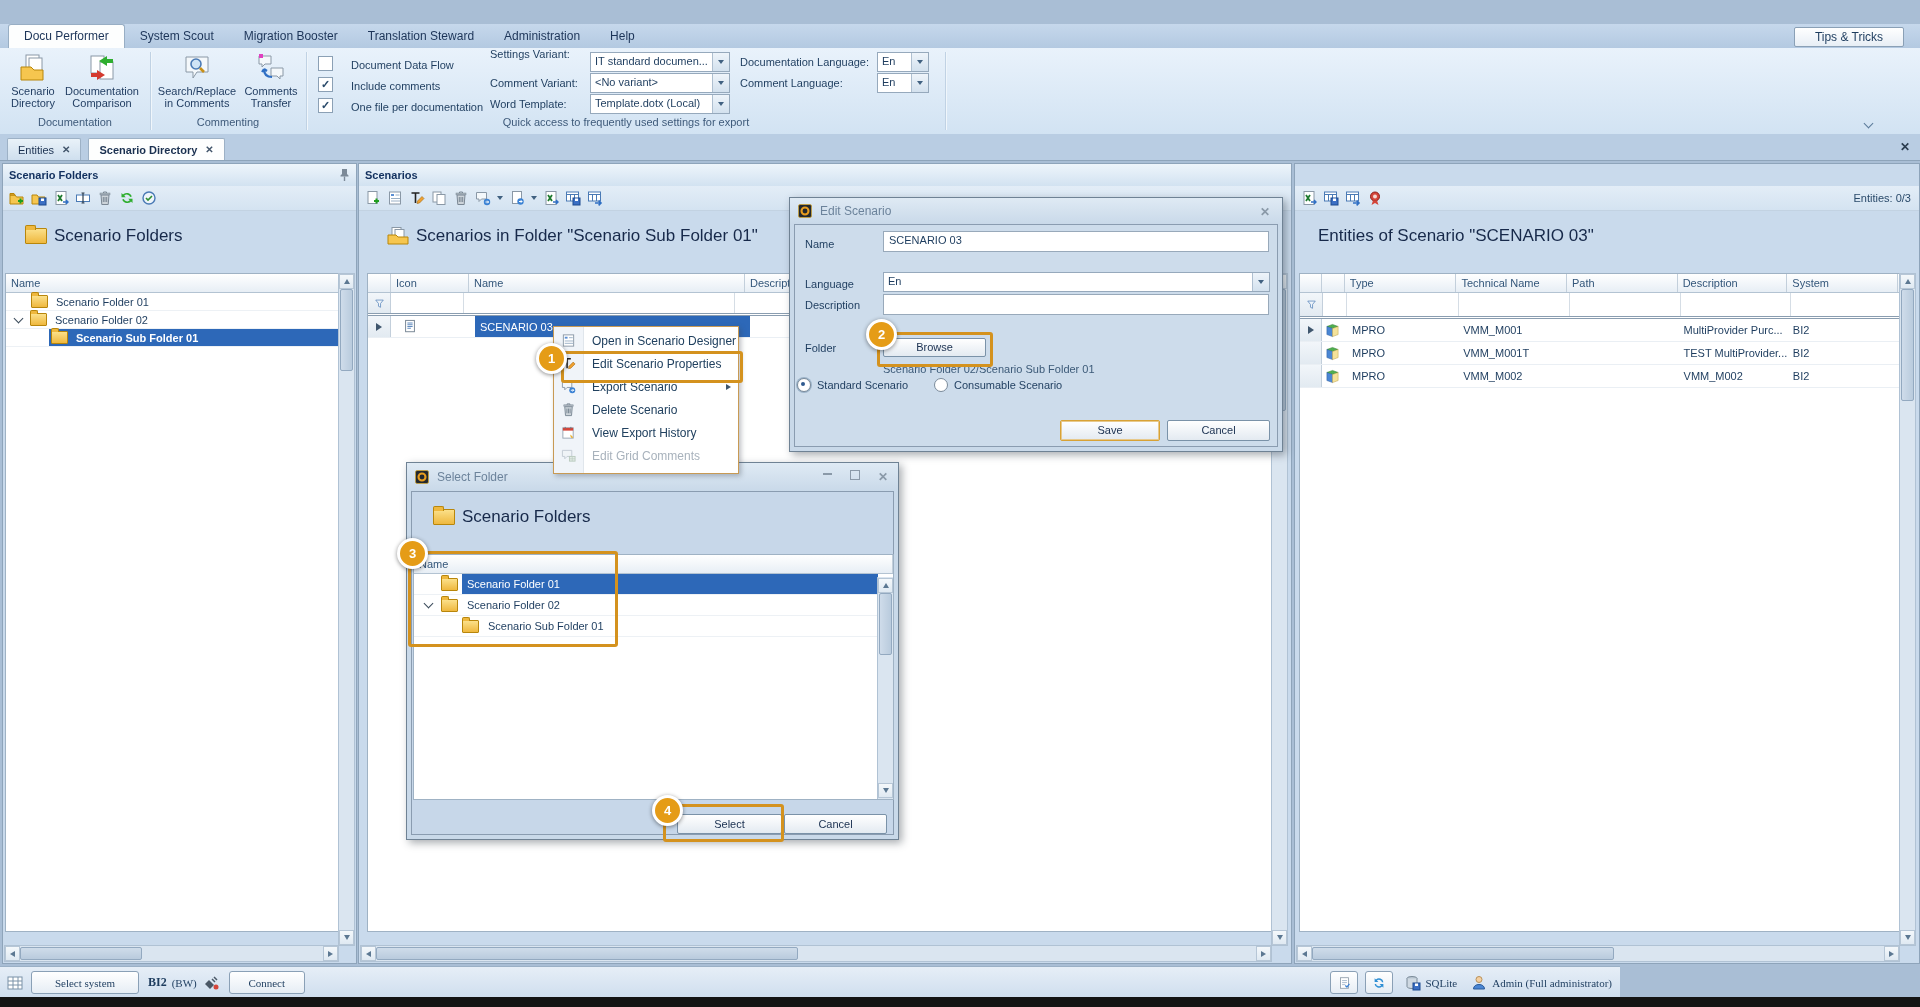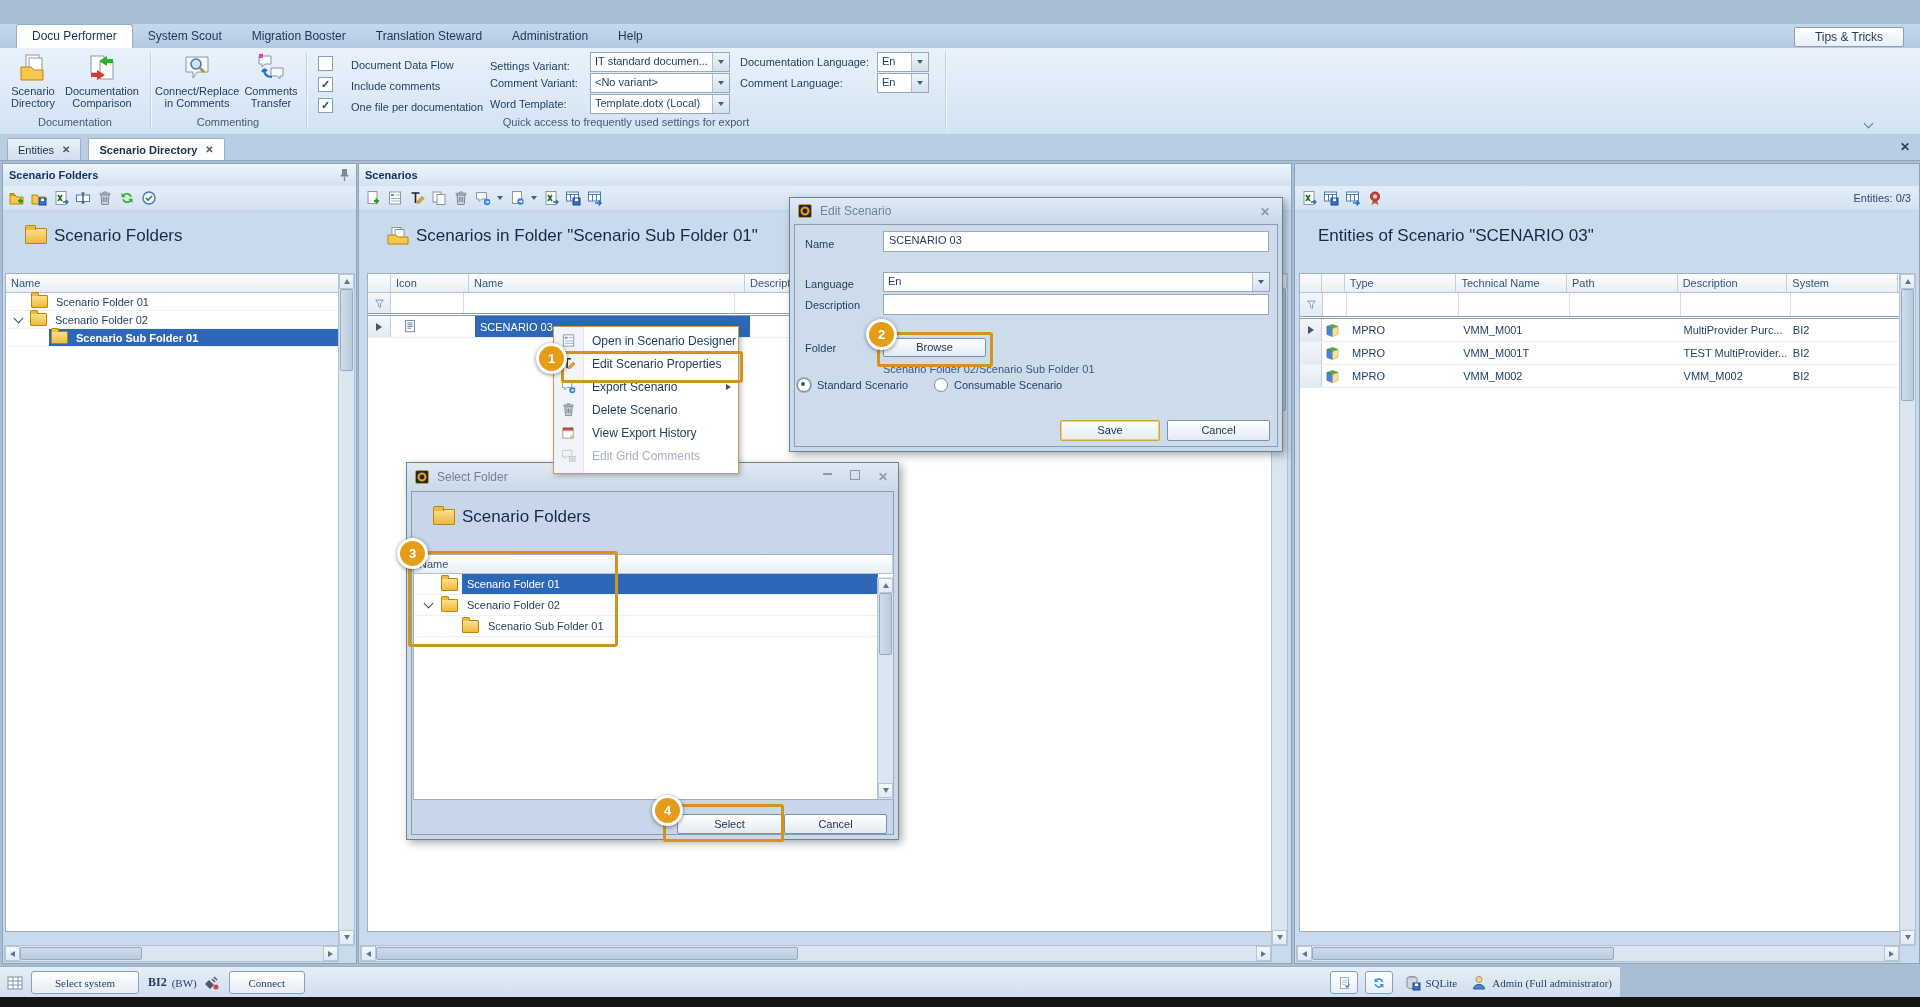--- a/index.html
+++ b/index.html
@@ -15,21 +15,21 @@
   .titlebar .ttl{margin-left:8px;}
   .winctl{position:absolute;right:8px;top:4px;display:flex;gap:14px;align-items:center;}
   .wc{width:12px;height:12px;display:flex;align-items:center;justify-content:center;}
   .w-min{width:9px;height:2px;background:#b9c2cb;}
   .w-max{width:8px;height:7px;border:1.5px solid #b9c2cb;}
   
   .menubar{position:absolute;left:0;top:24px;width:1920px;height:24px;
     background:linear-gradient(#c6d8ec,#b3c9e1);display:flex;align-items:flex-end;font-size:12px;}
   .mtab{padding:4px 15px 5px 15px;color:#1c3458;cursor:default;}
   .mtab.active{background:#fdfefe;border:1px solid #98aec4;border-bottom:none;
-    border-radius:3px 3px 0 0;margin-left:16px;}
+    border-radius:3px 3px 0 0;margin-left:8px;}
   .tipsbtn{position:absolute;right:16px;top:3px;width:108px;height:18px;line-height:18px;text-align:center;
     background:linear-gradient(#ffffff,#e7eef5);border:1px solid #8aa0b6;border-radius:2px;}
   
   .ribbon{position:absolute;left:0;top:48px;width:1920px;height:86px;
     background:linear-gradient(#e9f2fb,#d2e3f3);border-bottom:1px solid #b2c6da;}
   .rsep{position:absolute;top:4px;width:1px;height:78px;background:#c0d2e4;border-right:1px solid #f0f6fb;}
   .bigbtn{position:absolute;top:3px;height:62px;text-align:center;color:#1e3a5f;}
   .bigbtn .bico{margin:2px auto 2px auto;}
   .bigbtn div{line-height:12px;}
   .glabel{position:absolute;top:68px;text-align:center;color:#3e5a7a;}
@@ -181,21 +181,21 @@
       <div>Documentation</div>
       <div>Comparison</div>
     </div>
     <div class="rsep" style="left:150px"></div>
     <div class="bigbtn" style="left:155px;width:84px">
       <svg class="bico" width="30" height="30" viewBox="0 0 30 30">
           <path d="M4 4h22v15H15l-4 6v-6H4z" fill="#f4f8fb" stroke="#8a98a6"></path>
           <circle cx="14" cy="11" r="5" fill="#cfe4f6" stroke="#4a7ab5" stroke-width="1.6"></circle>
           <path d="M18 15l4 4" stroke="#c89018" stroke-width="2.6"></path>
         </svg>
-      <div>Connect/Replace</div>
+      <div>Search/Replace</div>
       <div>in Comments</div>
     </div>
     <div class="bigbtn" style="left:240px;width:62px">
       <svg class="bico" width="30" height="30" viewBox="0 0 30 30">
           <path d="M3 3h12v8H9l-3 3v-3H3z" fill="#f4f8fb" stroke="#8a98a6"></path>
           <path d="M15 15h12v8h-3v3l-3-3h-6z" fill="#f4f8fb" stroke="#8a98a6"></path>
           <path d="M8 16c0 6 4 8 8 8m-8-8l-2 3m2-3l3 2" stroke="#2f6fc4" stroke-width="2.2" fill="none"></path>
           <rect x="3" y="1" width="4" height="4" fill="#e040c0"></rect>
         </svg>
       <div>Comments</div>
@@ -209,21 +209,21 @@
     </div>
     <div class="cbrow" style="top:29px">
       <span class="cbx">✓</span>
       <span>Include comments</span>
     </div>
     <div class="cbrow" style="top:50px">
       <span class="cbx">✓</span>
       <span>One file per documentation</span>
     </div>
 
-    <div class="frow-lab" style="left:490px;top:12px">Settings Variant:</div>
+    <div class="frow-lab" style="left:490px;top:0">Settings Variant:</div>
     <div class="combo" style="left:590px;top:4px;width:138px">
       <span class="cval">IT standard documen...</span>
       <span class="cbtn">
           <span class="varr"></span>
         </span>
     </div>
     <div class="frow-lab" style="left:490px;top:29px">Comment Variant:</div>
     <div class="combo" style="left:590px;top:25px;width:138px">
       <span class="cval">&lt;No variant&gt;</span>
       <span class="cbtn">

